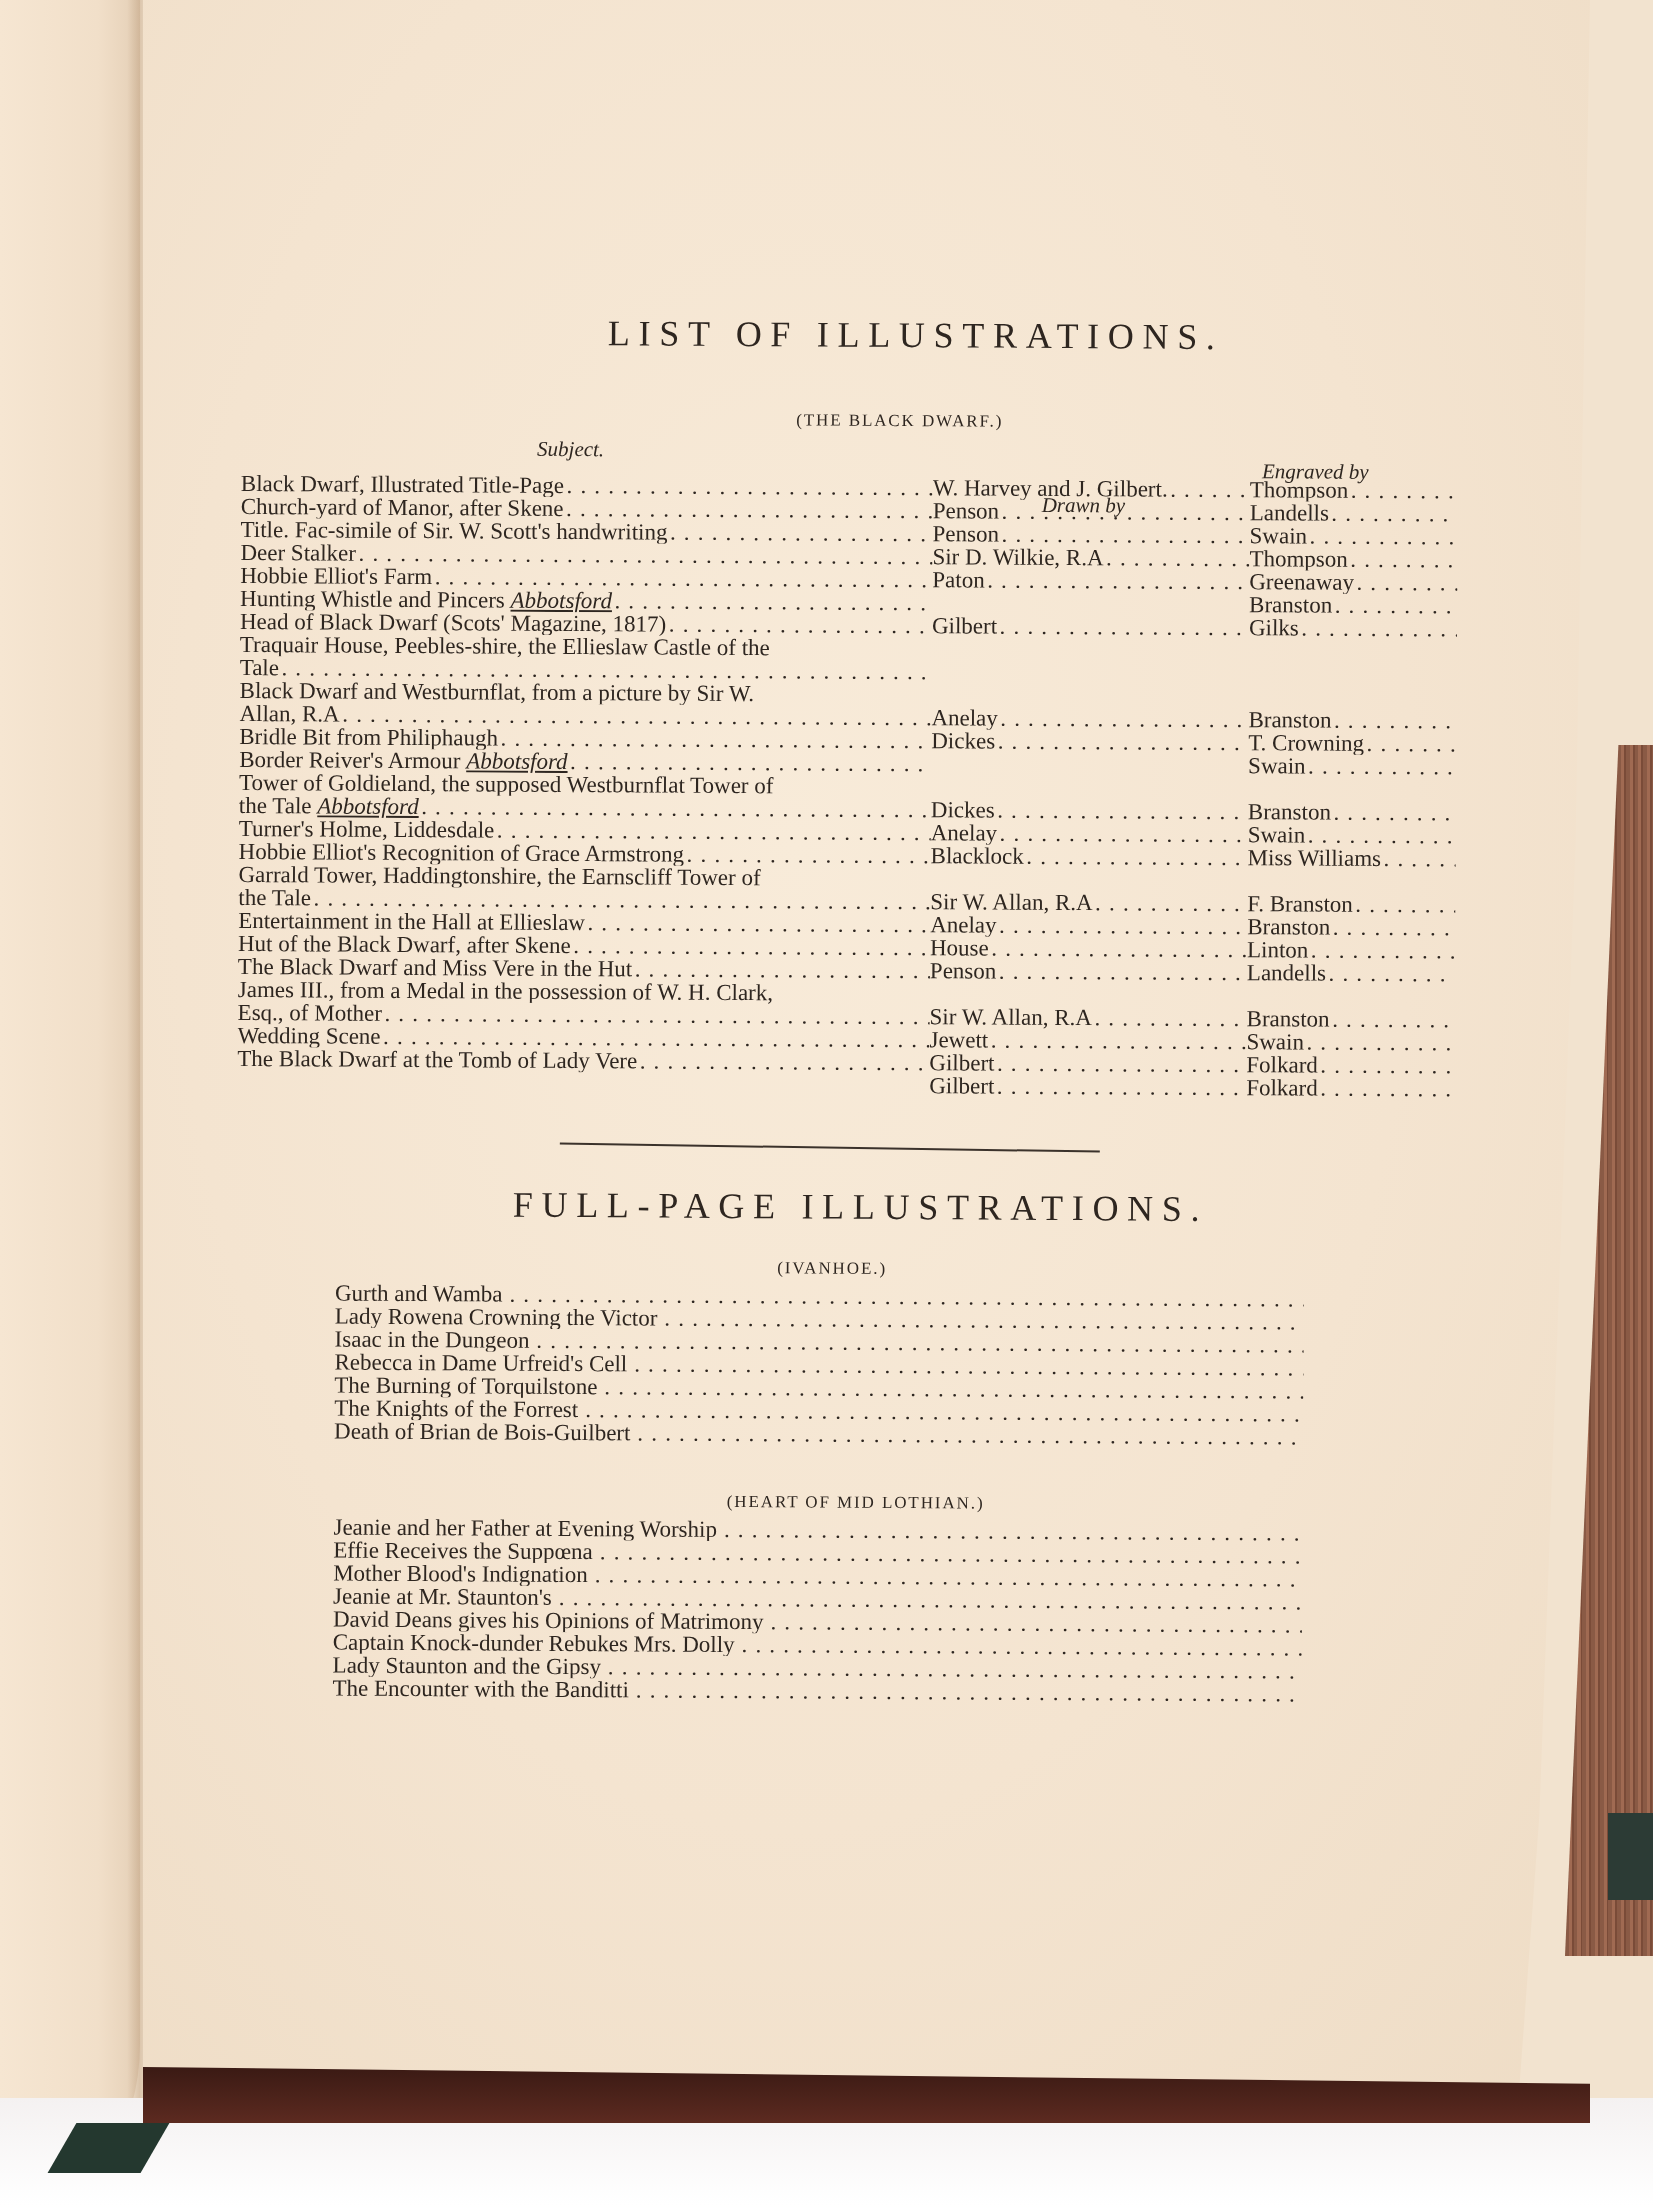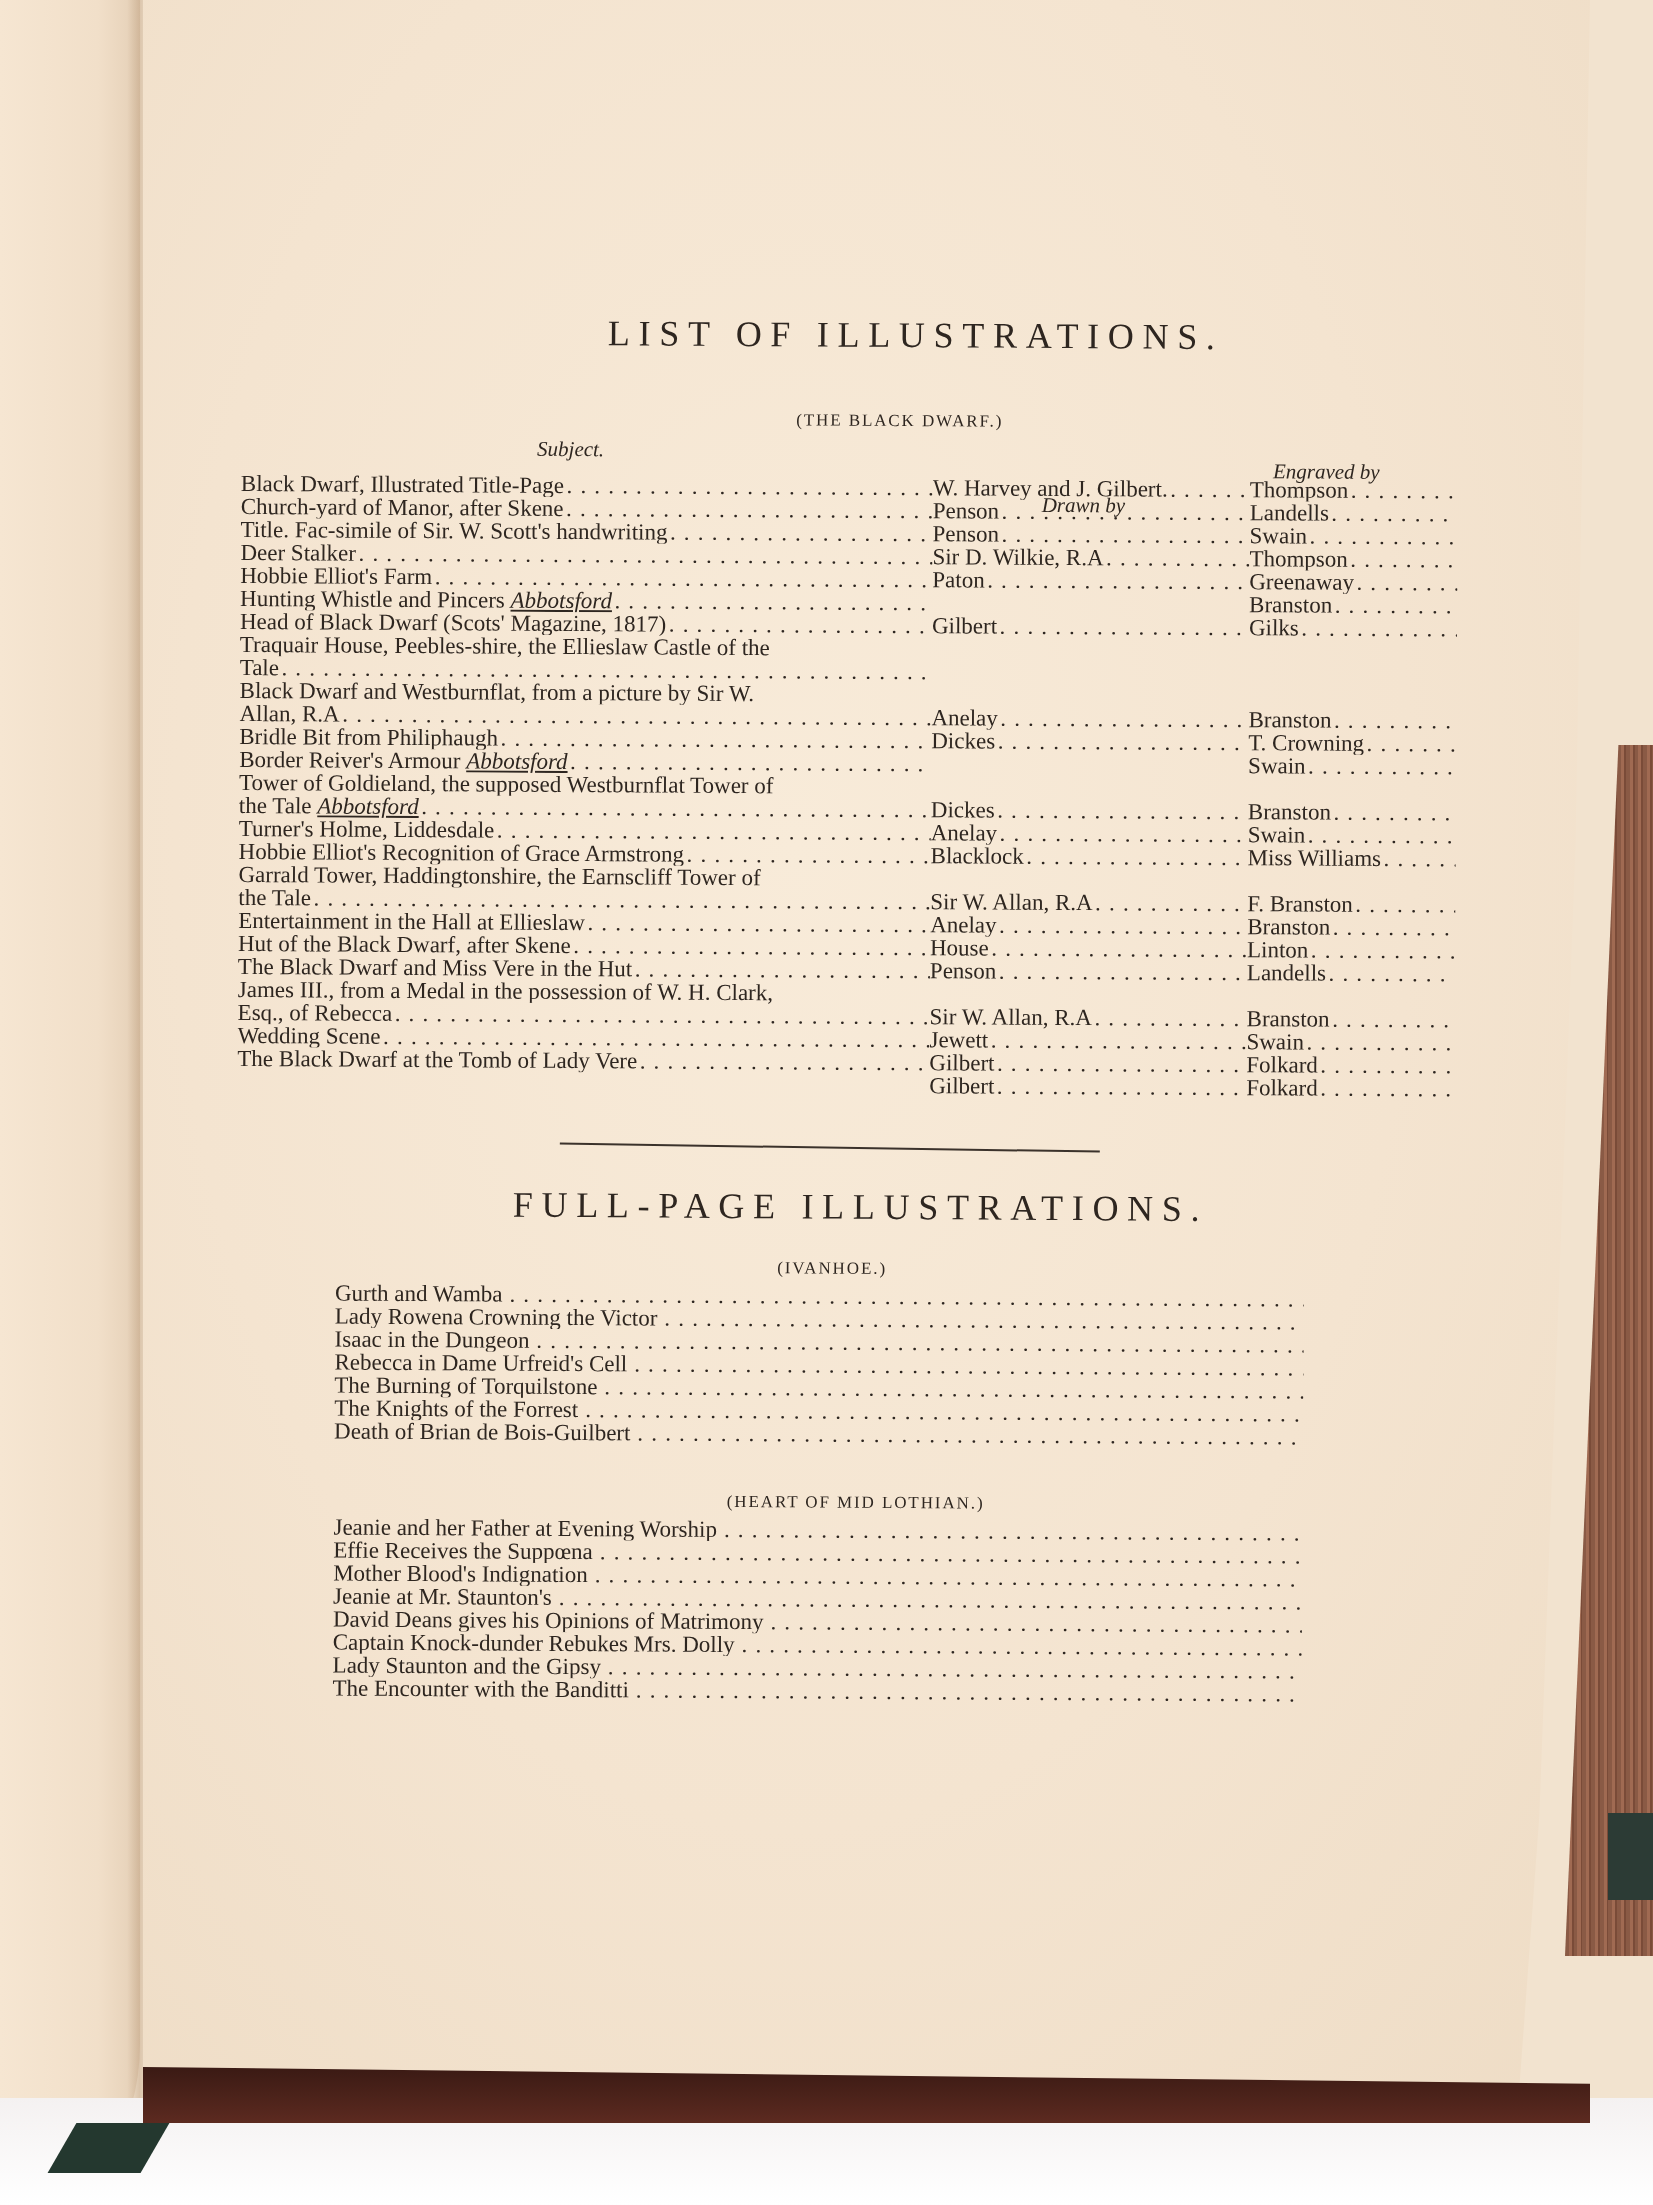--- a/index.html
+++ b/index.html
@@ -58,21 +58,21 @@
   }
   .main-title { margin-left: 106px; margin-top: 12.4px; }
   .subheading {
     text-align: center; font-size: 17px; letter-spacing: 1.9px; margin: 55px 0 0 75px;
     font-variant: small-caps;
   }
   .col-heads { position: relative; height: 37px; margin-top: 7.5px; }
   .col-head { position: absolute; font-style: italic; font-size: 21px; }
   .ch-subject { left: 296px; top: 0; }
   .ch-drawn { left: 801px; top: 13.7px; margin-top: 39px; }
-  .ch-engraved { left: 1021px; top: 18.6px; margin-left: 11px; }
+  .ch-engraved { left: 1021px; top: 18.6px; }
 
   table.illus { border-collapse: collapse; width: 1217px; font-size: 23px; line-height: 23px; }
   table.illus td { padding: 0; vertical-align: bottom; white-space: nowrap; overflow: hidden; }
   td.subj { width: 692px; }
   td.drawn { width: 317px; }
   td.eng { width: 208px; }
   .fill { position: relative; display: block; overflow: hidden; }
   .fill::after {
     content: " . . . . . . . . . . . . . . . . . . . . . . . . . . . . . . . . . . . . . . . . . . . . . . . . . . . . . . . . . . . . . . . . . . . . . . . . . . . . . . . . . . . . . . . . .";
     position: absolute; white-space: nowrap; padding-left: 2.5px; letter-spacing: 1.2px;
@@ -328,21 +328,21 @@
           </td>
           <td class="eng">
             <div class="fill"><span>Landells</span></div>
           </td>
         </tr>
         <tr>
           <td class="subj" colspan="3"><span>James III., from a Medal in the possession of W. H. Clark,</span></td>
         </tr>
         <tr>
           <td class="subj indent">
-            <div class="fill"><span>Esq., of Rebecca</span></div>
+            <div class="fill"><span>Esq., of Mother</span></div>
           </td>
           <td class="drawn">
             <div class="fill"><span>Sir W. Allan, R.A</span></div>
           </td>
           <td class="eng">
             <div class="fill"><span>Branston</span></div>
           </td>
         </tr>
         <tr>
           <td class="subj">

